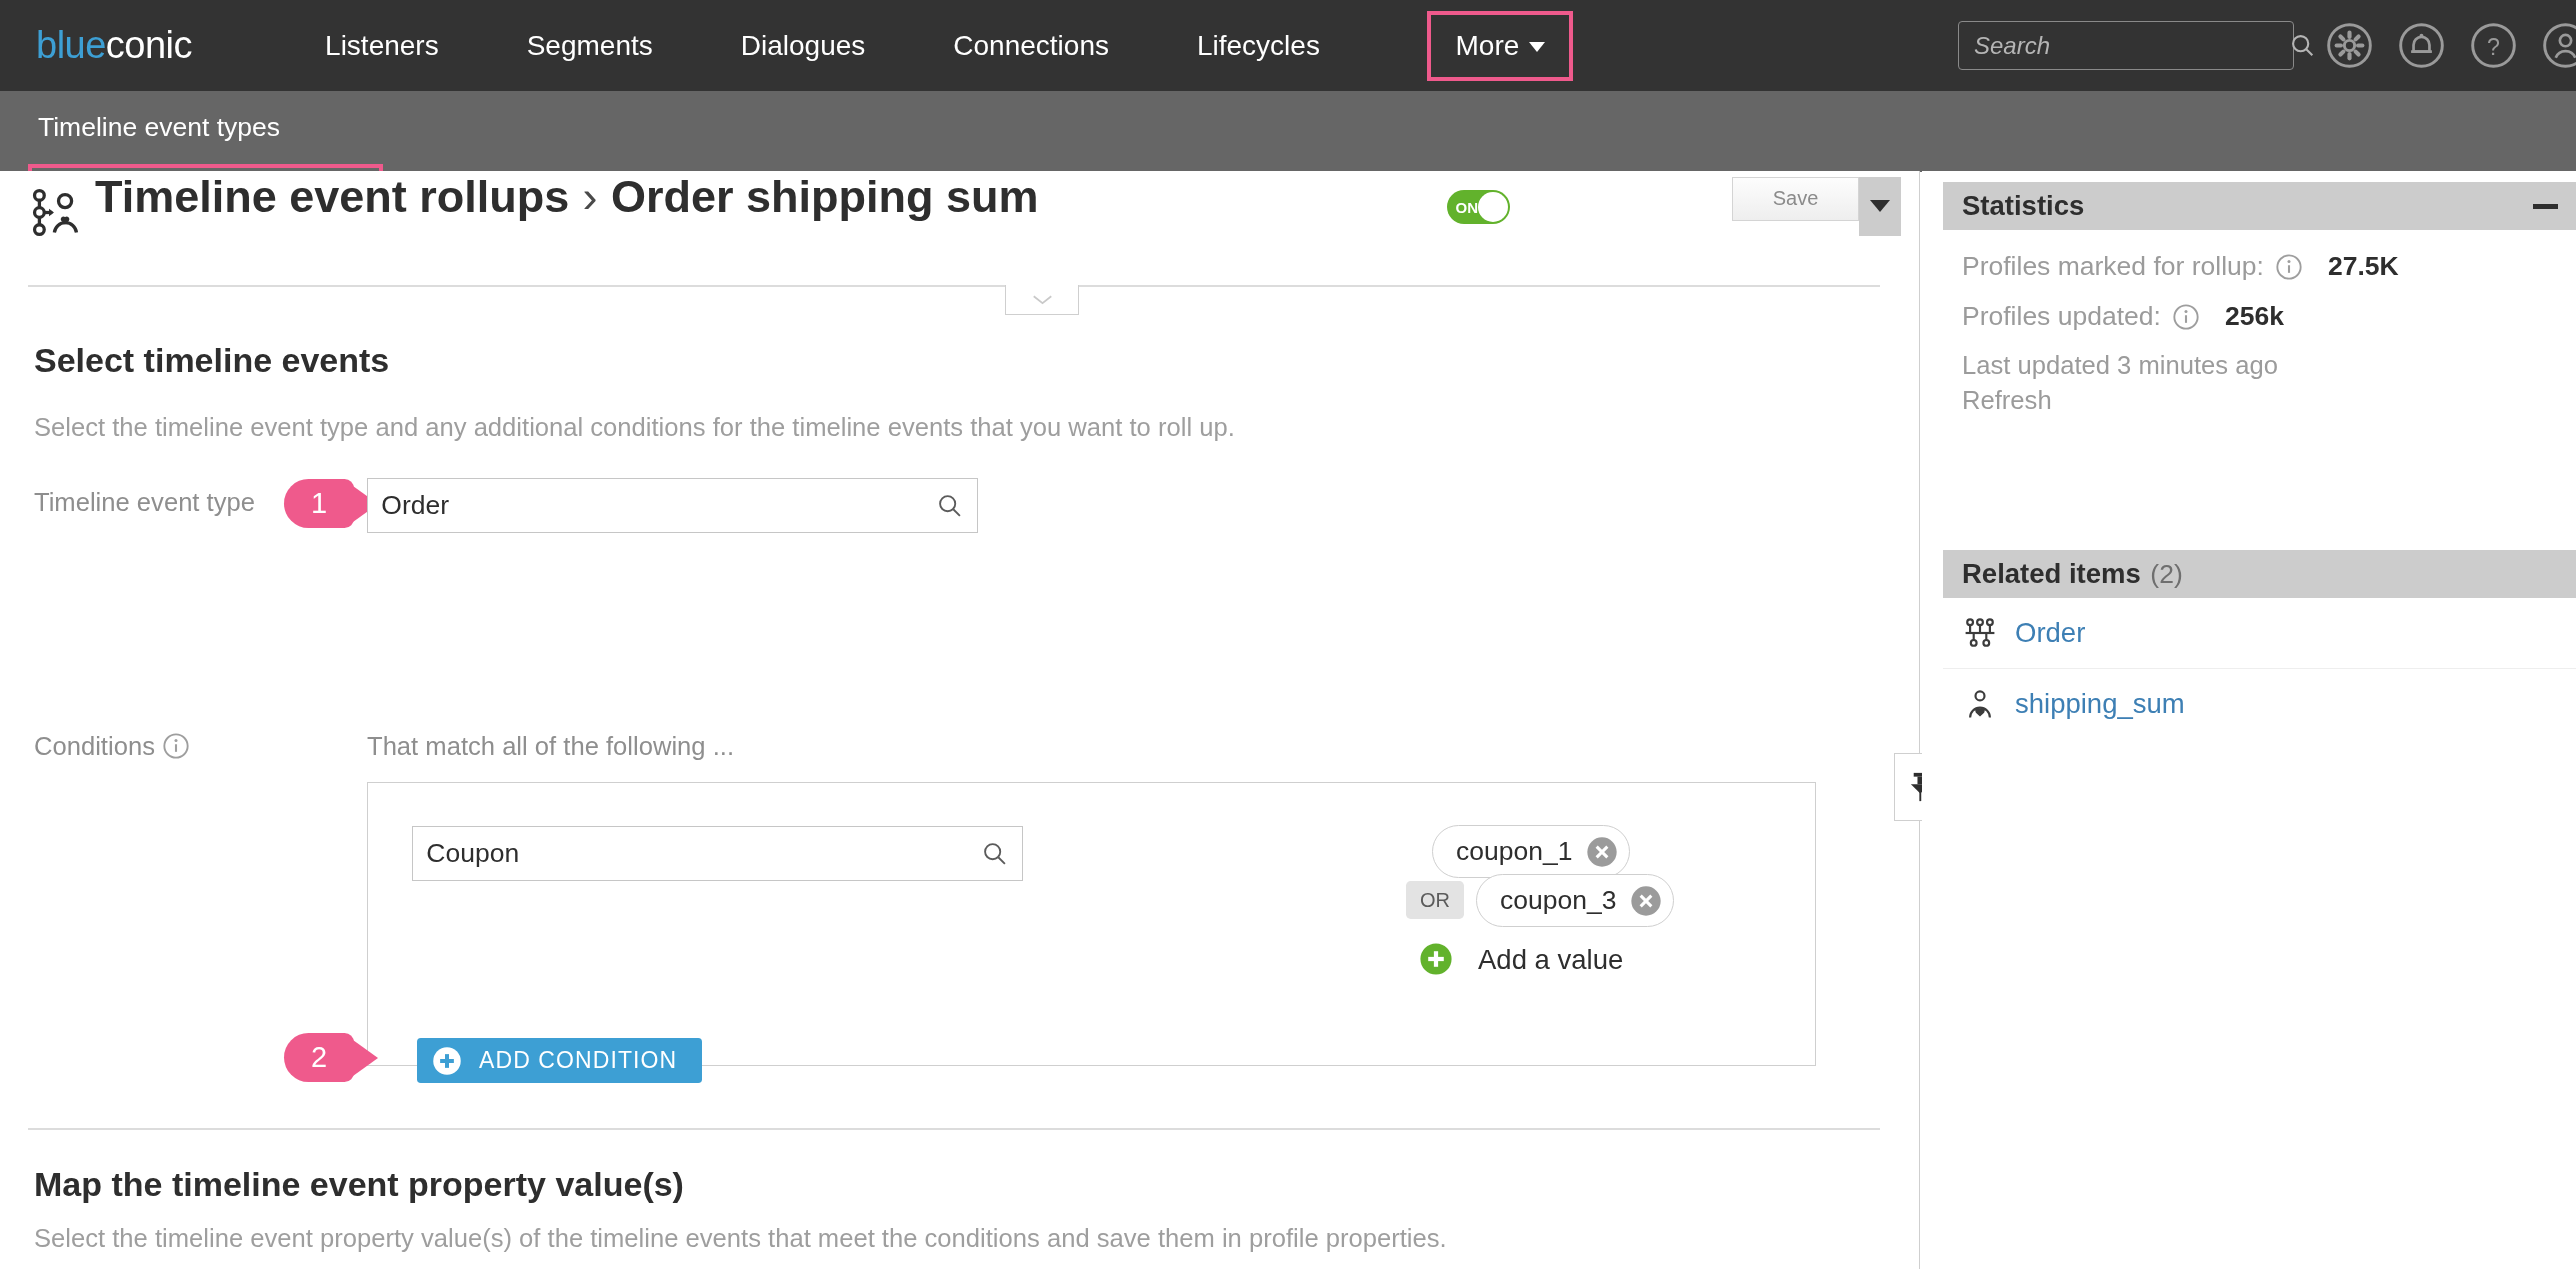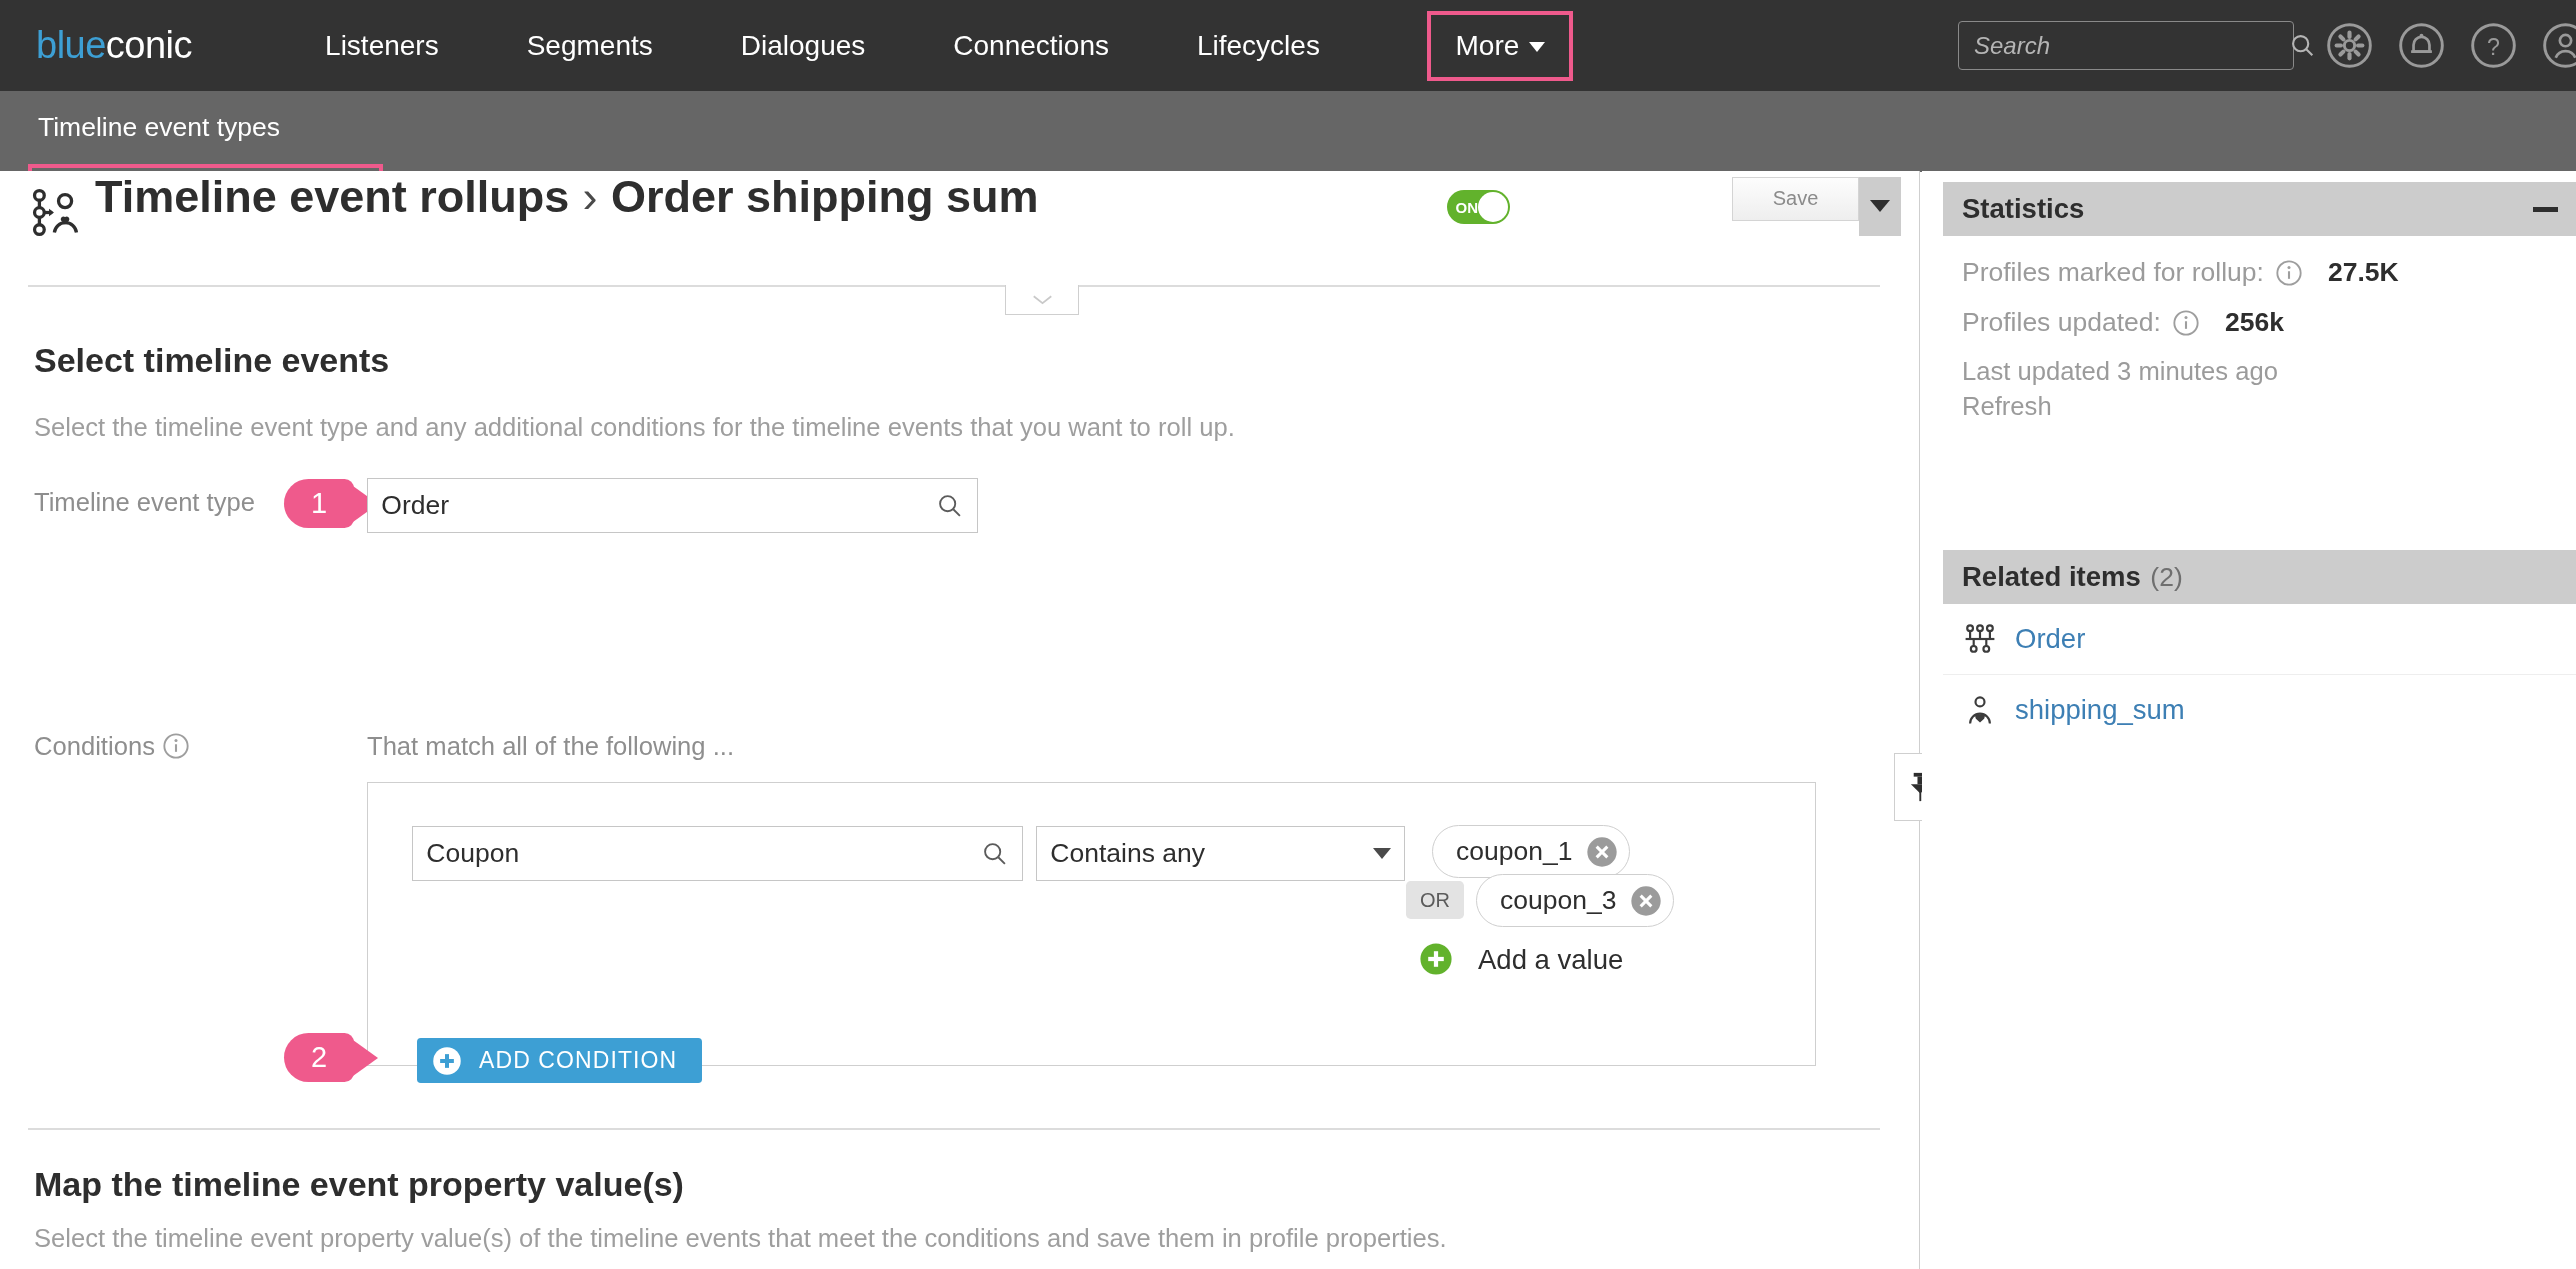--- a/index.html
+++ b/index.html
@@ -202,21 +202,21 @@
     display: flex; align-items: center; justify-content: center; cursor: pointer;
   }
 
   
   .sidebar {
     position: absolute; left: 1922px; top: 171px; width: 654px; height: 1098px;
     background: #ffffff;
   }
   .card { position: absolute; left: 21px; width: 634px; background: #ffffff; }
   .card-head {
-    height: 54px; background: #cccccc;
+    height: 48px; background: #cccccc;
     display: flex; align-items: center; padding: 0 19px;
   }
   .card-head h3 { font-size: 27.5px; font-weight: bold; color: #2e2e2e; }
   .card-head .count { font-size: 26.5px; color: #6f6f6f; font-weight: normal; margin-left: 9.5px; }
   .minus-btn {
     margin-left: auto; width: 24.6px; height: 5.7px; background: #2e2e2e; cursor: pointer;
   }
   .card-body { padding: 21px 19px 19px 19px; }
   .stat-row {
     display: flex; align-items: center; gap: 11.4px; margin-bottom: 19px;
@@ -368,24 +368,20 @@
 
   <div class="cond-panel">
     <div class="txtbox" style="left:44px; top:43px; width:611px">
       <span class="val">Coupon</span>
       <svg class="mag" viewBox="0 0 24 24">
         <circle cx="10" cy="10" r="6.5" fill="none" stroke="#5b5b5b" stroke-width="1.6"></circle>
         <line x1="14.8" y1="14.8" x2="20.5" y2="20.5" stroke="#5b5b5b" stroke-width="1.6"></line>
       </svg>
     </div>
 
-    <div class="selbox" style="left:668px; top:43px; width:369px">
-      <span class="val">Contains any</span>
-      <i class="tri"></i>
-    </div>
 
     <div class="chip" style="left:1064px; top:42px">
       <span>coupon_1</span>
       <svg class="chip-x" viewBox="0 0 24 24">
         <circle cx="12" cy="12" r="11" fill="#9b9b9b"></circle>
         <line x1="8" y1="8" x2="16" y2="16" stroke="#ffffff" stroke-width="2.3"></line>
         <line x1="16" y1="8" x2="8" y2="16" stroke="#ffffff" stroke-width="2.3"></line>
       </svg>
     </div>
 

